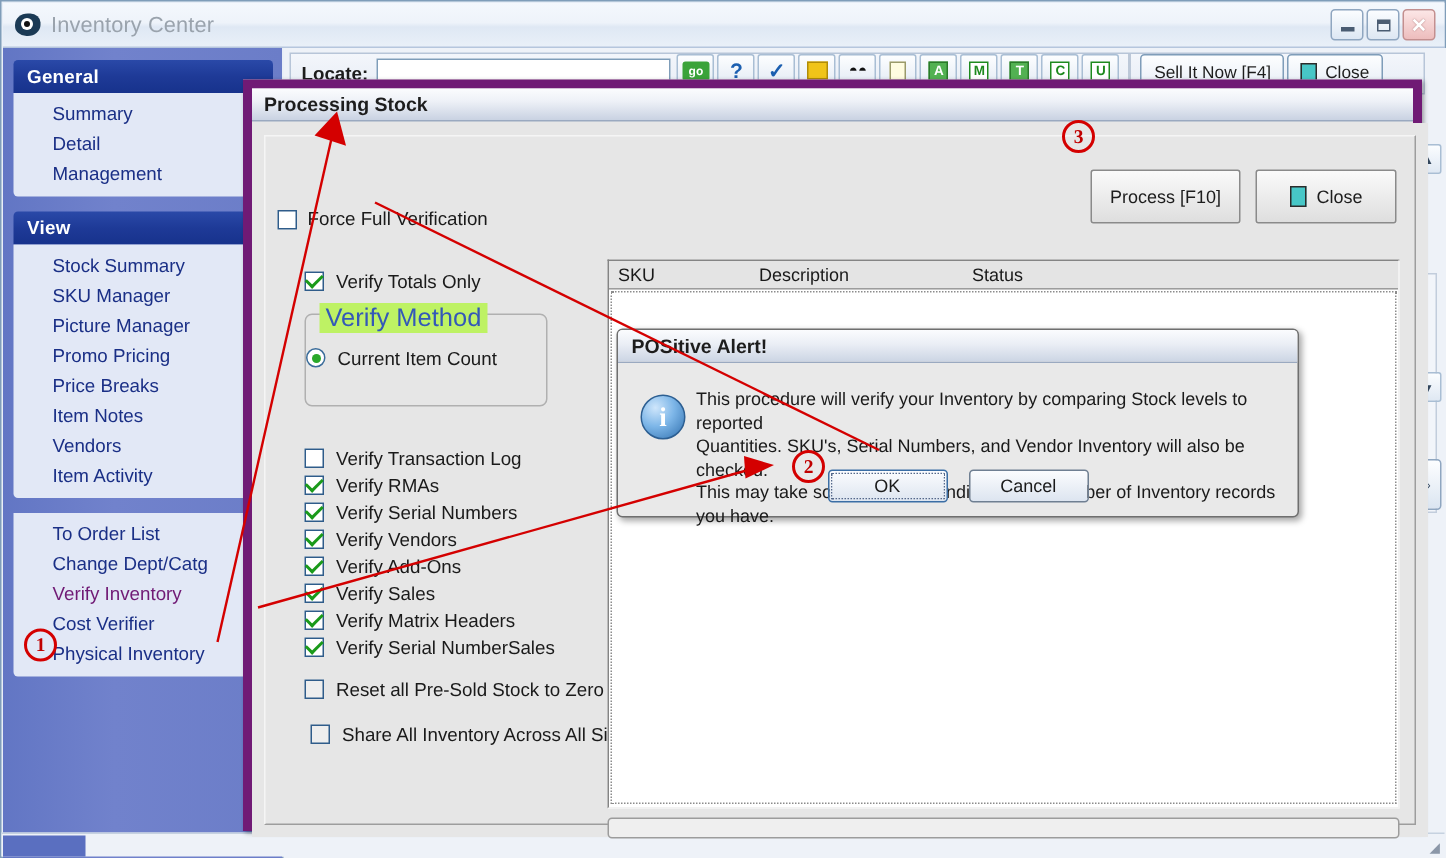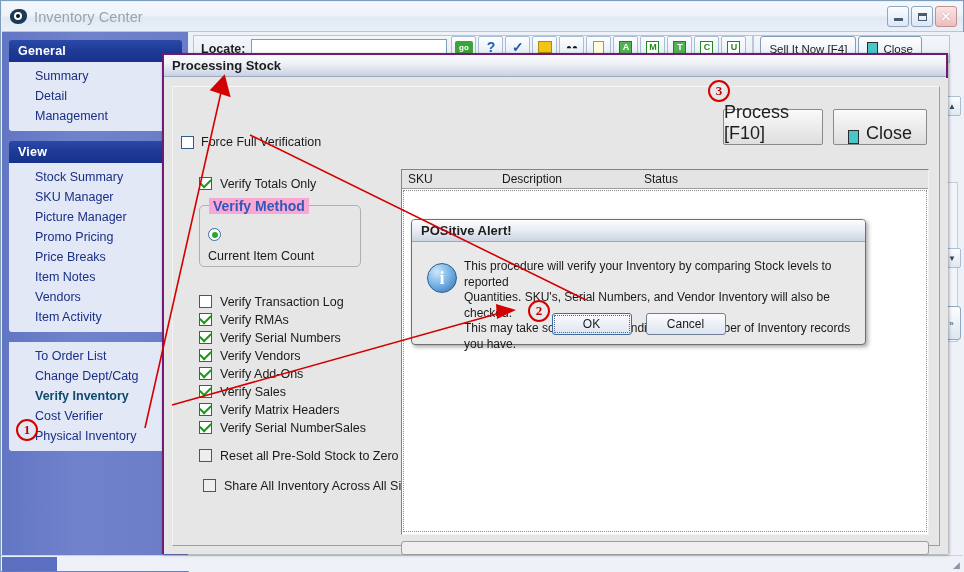--- a/index.html
+++ b/index.html
@@ -110,22 +110,22 @@
   }
   .panel-item {
     font-size: 12.5px;
     color: #1a2f86;
     padding: 2px 0 2px 26px;
     line-height: 16px;
     white-space: nowrap;
     cursor: pointer;
   }
   .panel-item.active {
-    color: #0c4a6e;
-    font-weight: bold;
+    color: #701a75;
+    font-weight: normal;
   }
 
   
   .content-area {
     position: absolute;
     left: 188px; top: 31px;
     width: 775px; height: 540px;
     background: #eef2f8;
   }
   .locate-bar {
@@ -214,21 +214,21 @@
     border-top:1px solid #c6d2e0;
   }
   .status-chip { position:absolute; left:1px; top:1px; width:55px;height:14px;background:#5a6fc0;}
   .status-grip { position:absolute; right:3px; bottom:1px; font-size:9px;color:#8b97a8;}
 
   
   .dlg {
     position: absolute;
     left: 162px; top: 53px;
     width: 786px; height: 501px;
-    border: 2px solid #701a75;
+    border: 6px solid #701a75;
     background: #e6e6e6;
     box-shadow: 1px 1px 3px rgba(0,0,0,.35);
   }
   .dlg-title {
     height: 22px;
     background: linear-gradient(to bottom,#fbfcfe 0%, #eef1f7 40%, #c9d2e2 100%);
     border-bottom: 1px solid #9aa9c0;
     display:flex; align-items:center;
     padding-left: 8px;
     font-size: 13px; font-weight: bold; color: #1d1d1d;
@@ -248,22 +248,22 @@
 
   .action-row {
     position:absolute; right: 12px; top: 22px;
     display:flex; gap: 10px;
   }
   .act-btn {
     width: 94px; height: 36px;
     border: 1px solid #8a8a8a;
     border-radius: 2px;
     background: linear-gradient(to bottom,#fafafa,#dedede);
-    display:flex; align-items:flex-end; justify-content:center; gap:7px;
-    font-size: 18px; color: #1d1d1d;
+    display:flex; align-items:center; justify-content:center; gap:7px;
+    font-size: 12px; color: #1d1d1d;
   }
   .act-btn.wide { width: 100px; }
 
   .ffv-row {
     position:absolute; left: 8px; top: 48px;
     display:flex; align-items:center; gap: 7px;
   }
 
   
   .cbx {
@@ -302,27 +302,26 @@
   .group {
     position: relative;
     margin: 10px 0 0 0;
     width: 162px;
     height: 62px;
     border: 1px solid #b0b0b0;
     border-radius: 5px;
   }
   .group-legend {
     position: absolute; left: 9px; top: -8px;
-    background: #f9a8d4;
+    background: #bef264;
     padding: 0 4px;
-    font-size: 14px;
+    font-size: 17px;
     color: #3458b8;
-    font-weight: bold;
-  }
-  .group .chk-row { position:absolute; left: 8px; top: 22px; flex-direction: column; }
+  }
+  .group .chk-row { position:absolute; left: 0; top: 22px; }
 
   .chk-list { margin-top: 28px; }
   .chk-list .chk-row { height: 18px; }
   .gap-a { height: 10px; }
   .gap-b { height: 12px; }
   .indent { margin-left: 4px; }
 
   
   .list-panel {
     position: absolute; left: 228px; top: 82px;

